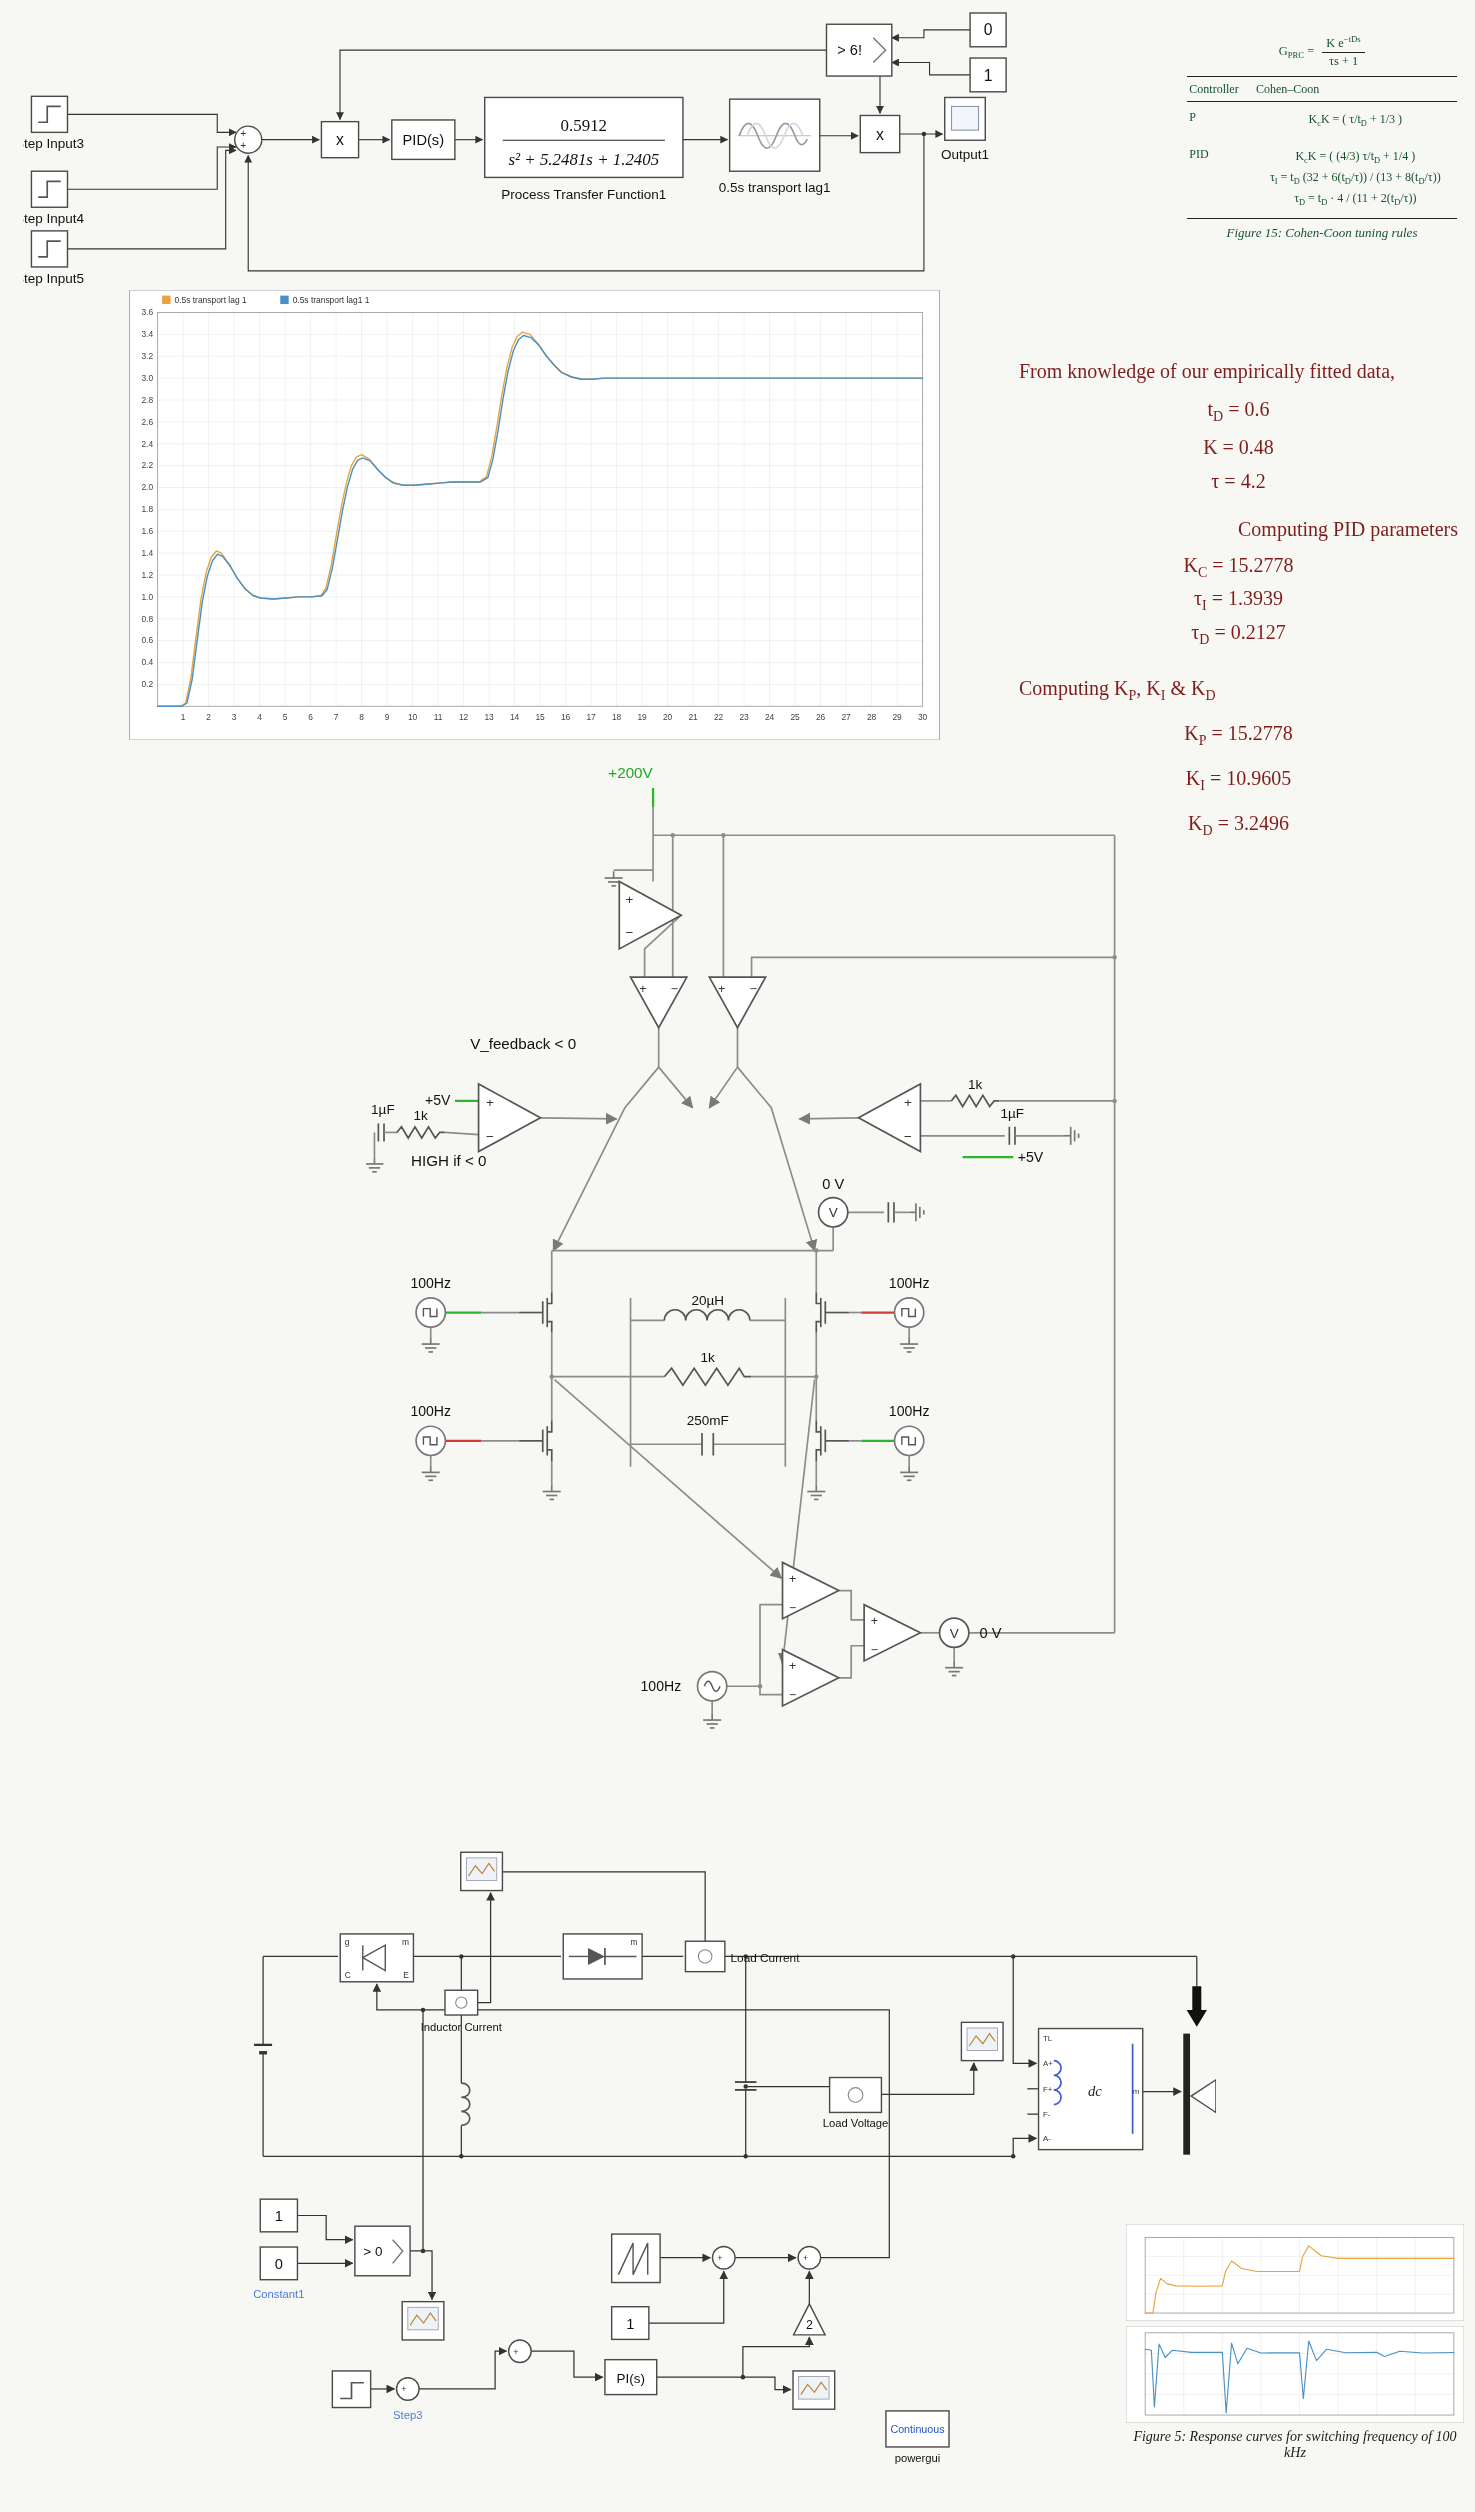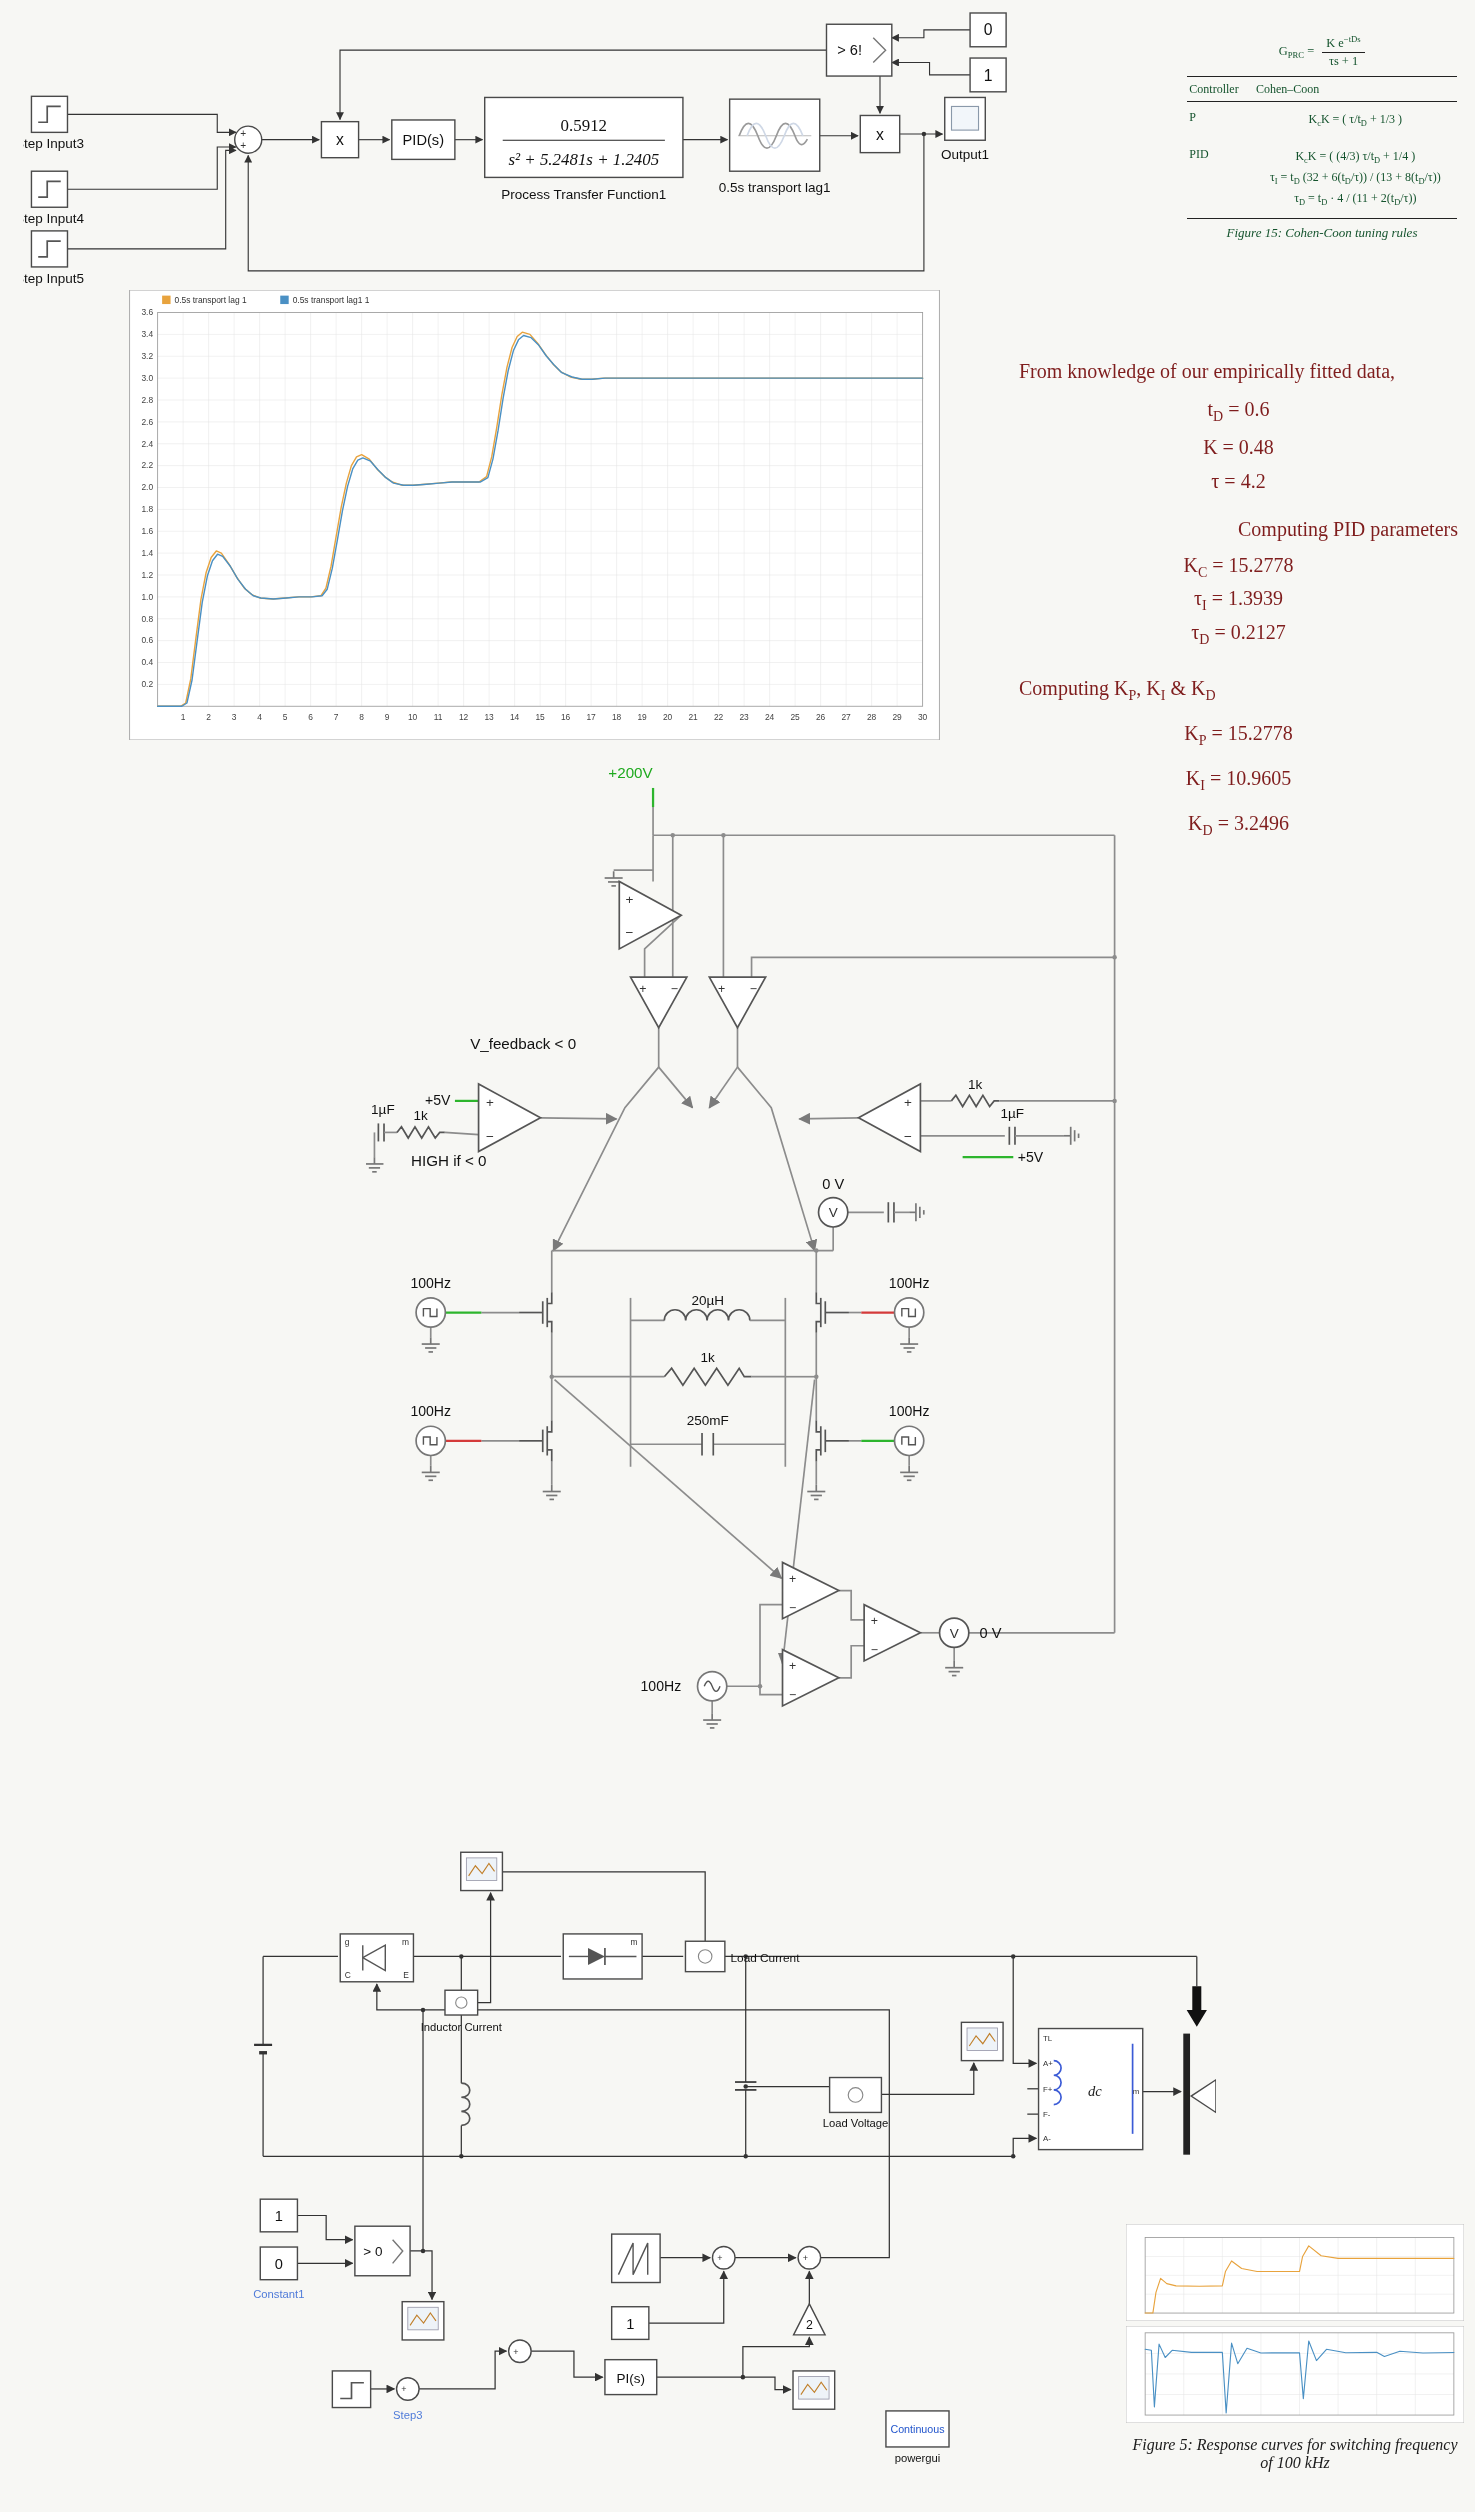--- a/index.html
+++ b/index.html
@@ -22,21 +22,21 @@
   #cohen .fig-caption{font-size:13px;margin-top:6px;}
   
   #analysis{font-family:Liberation Serif, serif;font-size:20px;color:#7f1d1d;}
   #analysis .intro{margin:0 0 14.6px 0;}
   .eqcenter{text-align:center;margin:11.3px 0;}
   .eqcenter.tight{margin:6.8px 0;}
   .eqcenter.sp{margin:18px 0;}
   .eqhead{text-align:right;margin:25px 0 12.4px 0;}
   .eqhead.left{text-align:left;margin:29px 0 13.5px 0;}
   
-  #fig5 .fig5-caption{font-size:16px;margin-top:11px;}
+  #fig5 .fig5-caption{font-size:14px;margin-top:4px;}
   #fig4caption{width:1476px;text-align:center;font-size:19px;}
   sub,sup{font-size:70%;}
 </style>
 </head>
 <body>
 
 <div id="page">
 
 <svg class="abs" style="left:22.5px;top:5.6px;" width="991" height="282" viewBox="0 0 1760 500">
   <defs>

